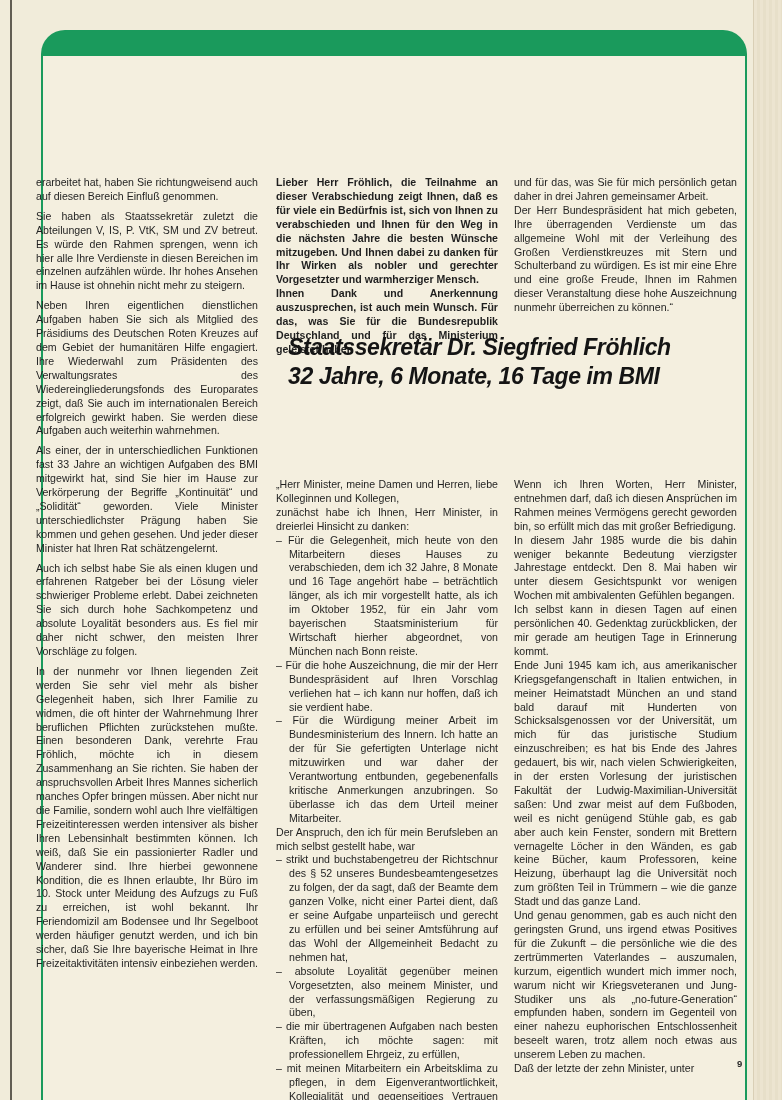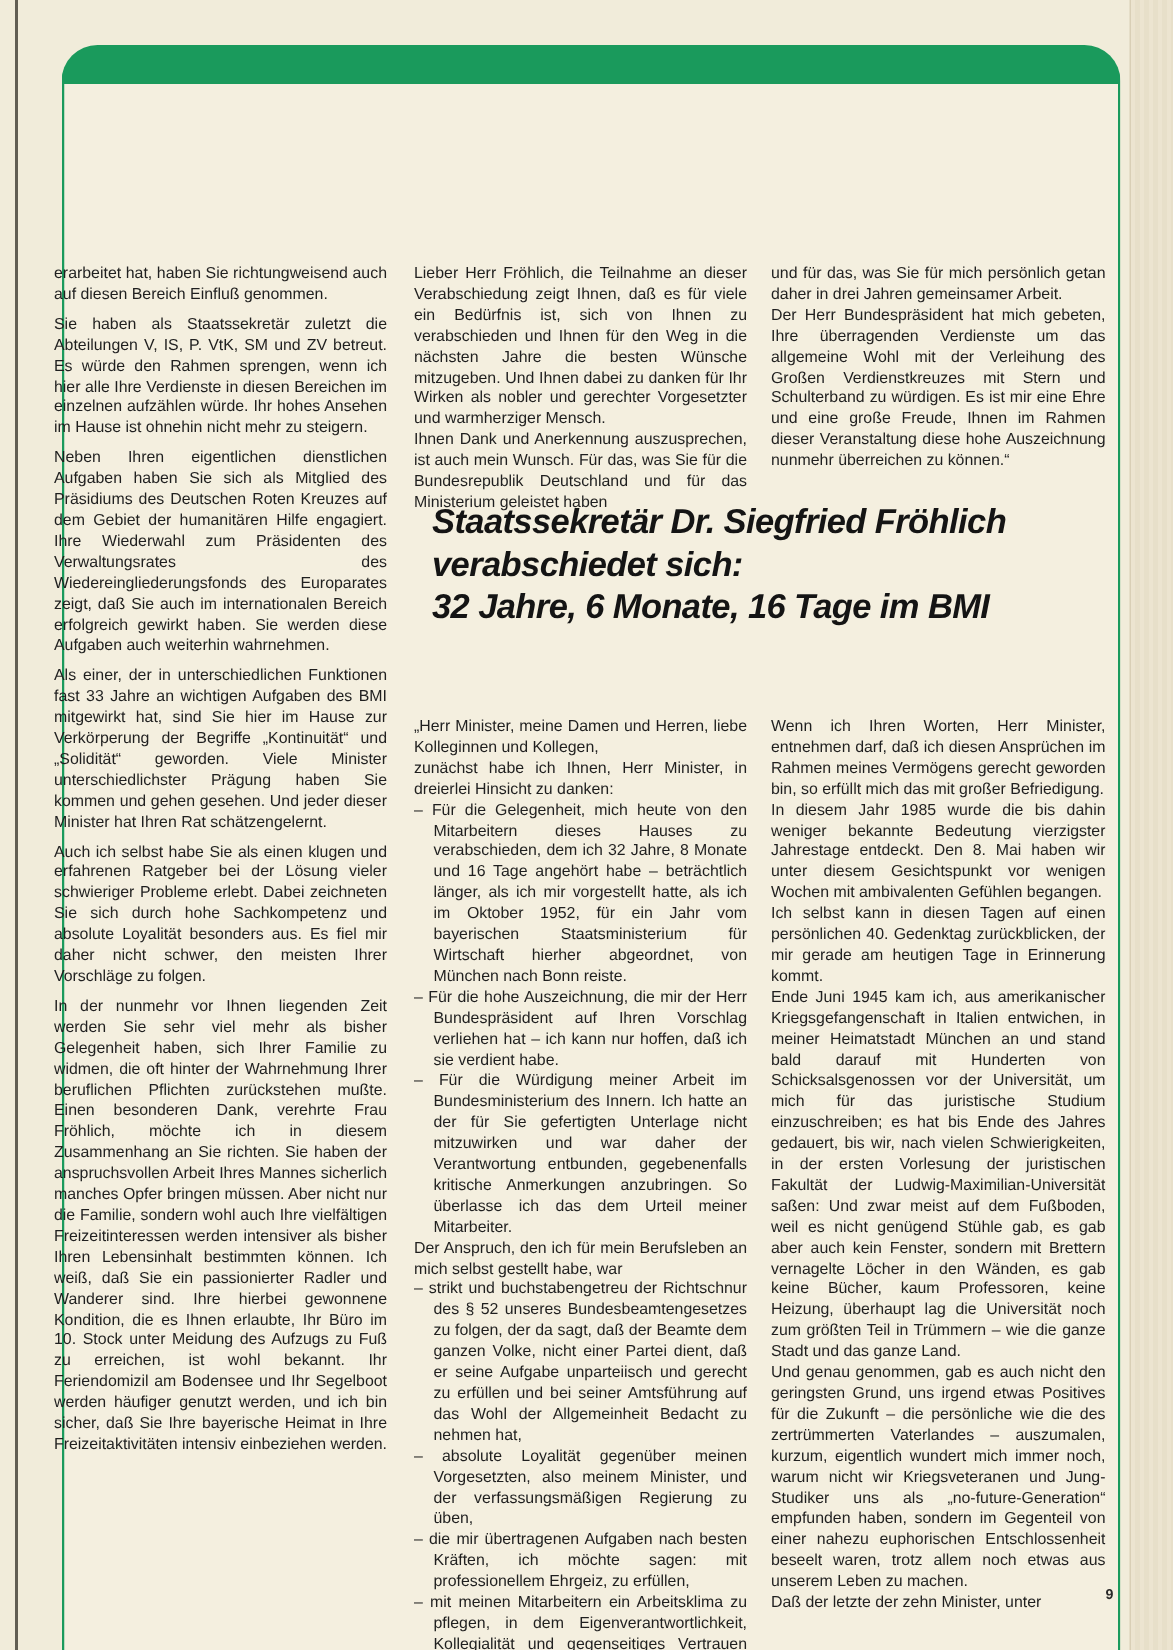--- a/index.html
+++ b/index.html
@@ -29,21 +29,21 @@
     position:absolute;
     font-size:10.6px;line-height:13.9px;color:#1f1f1f;
     text-align:justify;hyphens:auto;-webkit-hyphens:auto;
     overflow:hidden;
     margin-top:46px;
   }
   .col p{margin:0;}
   .col.gapped p{margin:0 0 6px 0;}
   .col p.b{padding-left:13px;text-indent:-13px;}
   #col1{left:36px;top:130px;width:222px;height:948px;}
-  #col2t{left:276px;top:130px;width:222px;height:200px;}
+  #col2t{left:276px;top:130px;width:222px;height:200px;font-weight:bold;}
   #col3t{left:514px;top:130px;width:223px;height:208px;}
   #col2b{left:276px;top:432px;width:222px;height:650px;}
   #col3b{left:514px;top:432px;width:223px;height:655px;}
   
   .headline{
     position:absolute;left:276px;top:333px;width:470px;
     font-size:23px;line-height:28.5px;font-weight:bold;font-style:italic;
     letter-spacing:-0.4px;color:#141414;margin-left:12px;
   }
   .headline div{white-space:nowrap;}
@@ -74,21 +74,20 @@
   <p>Ihnen Dank und Anerkennung auszusprechen, ist auch mein Wunsch. Für das, was Sie für die Bundesrepublik Deutschland und für das Ministerium geleistet haben</p>
 </div>
 
 <div class="col" id="col3t">
   <p>und für das, was Sie für mich persönlich getan daher in drei Jahren gemeinsamer Arbeit.</p>
   <p>Der Herr Bundespräsident hat mich gebeten, Ihre überragenden Verdienste um das allgemeine Wohl mit der Verleihung des Großen Verdienstkreuzes mit Stern und Schulterband zu würdigen. Es ist mir eine Ehre und eine große Freude, Ihnen im Rahmen dieser Veranstaltung diese hohe Auszeichnung nunmehr überreichen zu können.“</p>
 </div>
 
 <div class="headline">
   <div>Staatssekretär Dr. Siegfried Fröhlich</div>
-  <div>verabschiedet sich:</div>
   <div>32 Jahre, 6 Monate, 16 Tage im BMI</div>
 </div>
 
 <div class="col" id="col2b">
   <p>„Herr Minister, meine Damen und Herren, liebe Kolleginnen und Kollegen,</p>
   <p>zunächst habe ich Ihnen, Herr Minister, in dreierlei Hinsicht zu danken:</p>
   <p class="b">– Für die Gelegenheit, mich heute von den Mitarbeitern dieses Hauses zu verabschieden, dem ich 32 Jahre, 8 Monate und 16 Tage angehört habe – beträchtlich länger, als ich mir vorgestellt hatte, als ich im Oktober 1952, für ein Jahr vom bayerischen Staatsministerium für Wirtschaft hierher abgeordnet, von München nach Bonn reiste.</p>
   <p class="b">– Für die hohe Auszeichnung, die mir der Herr Bundespräsident auf Ihren Vorschlag verliehen hat – ich kann nur hoffen, daß ich sie verdient habe.</p>
   <p class="b">– Für die Würdigung meiner Arbeit im Bundesministerium des Innern. Ich hatte an der für Sie gefertigten Unterlage nicht mitzuwirken und war daher der Verantwortung entbunden, gegebenenfalls kritische Anmerkungen anzubringen. So überlasse ich das dem Urteil meiner Mitarbeiter.</p>
   <p>Der Anspruch, den ich für mein Berufsleben an mich selbst gestellt habe, war</p>

